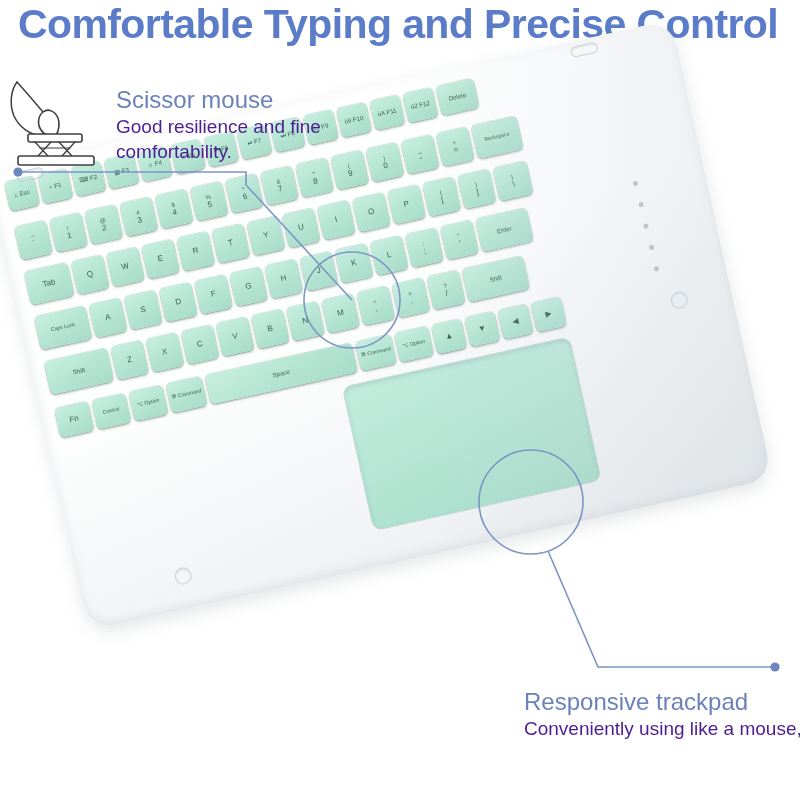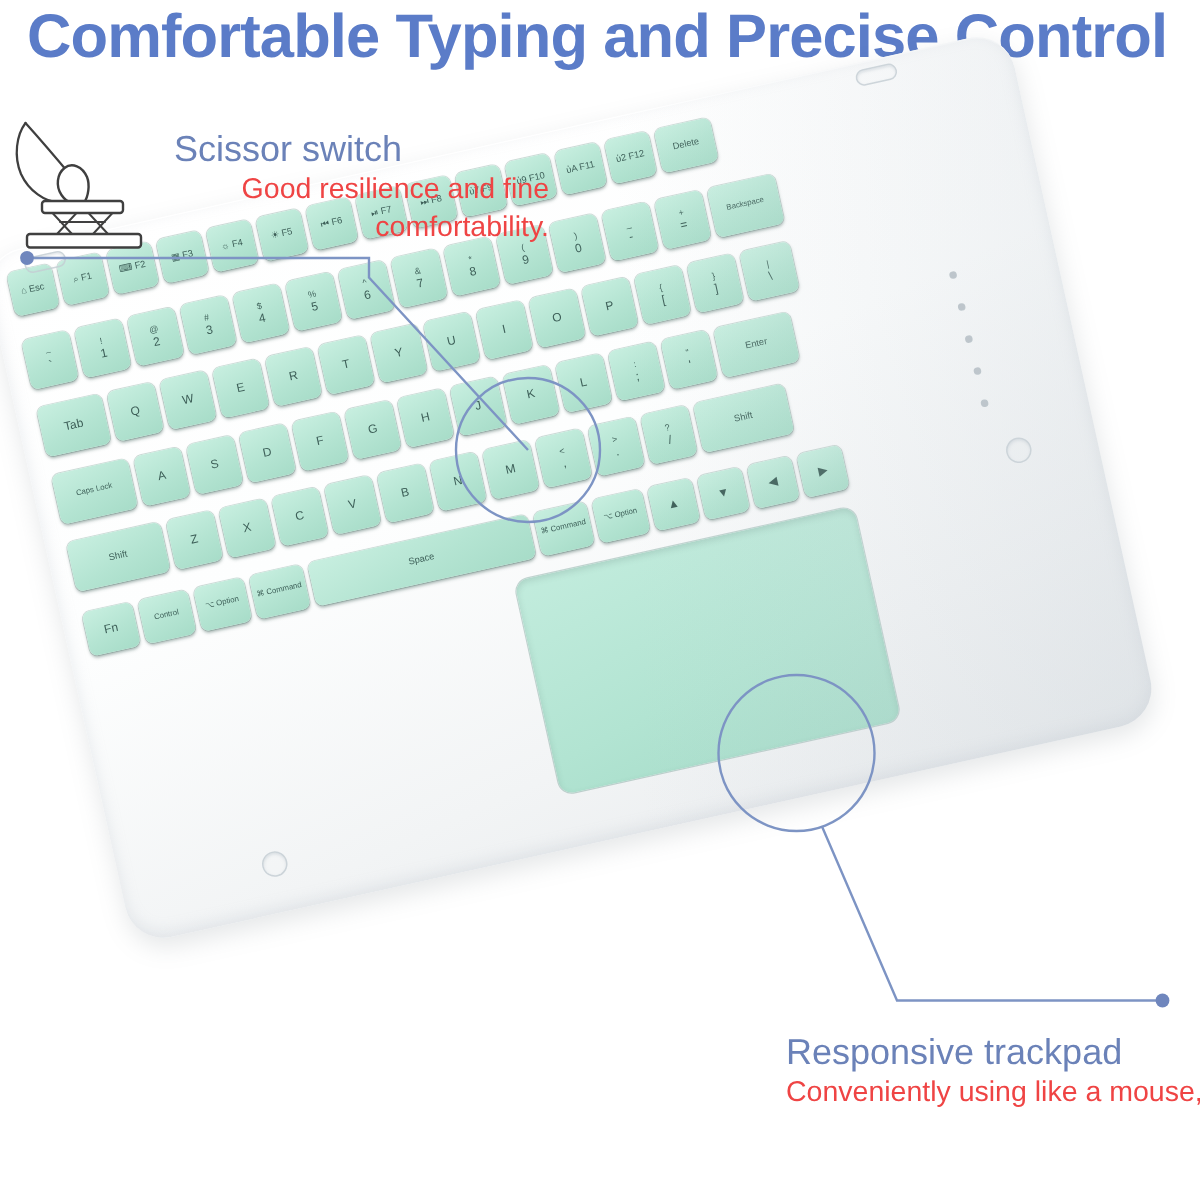--- a/index.html
+++ b/index.html
@@ -16,21 +16,21 @@
     font-size:41px;line-height:52px;font-weight:700;
     color:#5b7cc8;letter-spacing:-0.6px;white-space:nowrap;
   }
 
   
   .callout-head{
     font-size:24px;line-height:28px;font-weight:400;color:#6b82b8;
     white-space:nowrap;
   }
   .callout-body{
-    font-size:19px;line-height:25px;color:#ef4444;font-weight:400;text-align:right;
+    font-size:19px;line-height:25px;color:#4c1d95;font-weight:400;
   }
   #scissor-text{position:absolute;left:116px;top:86px;width:300px;}
   #scissor-text .callout-body{width:250px;}
   #trackpad-text{position:absolute;left:524px;top:688px;width:330px;}
   #trackpad-text .callout-body{width:330px;white-space:nowrap;}
 
   
   #scissor-icon{position:absolute;left:4px;top:78px;width:106px;height:92px;}
 
   
@@ -386,21 +386,21 @@
       <rect x="24" y="56" width="54" height="8" rx="2" fill="#ffffff"></rect>
 
       <path d="M31 64 L44 78 M47 64 L34 78 M55 64 L68 78 M71 64 L58 78" stroke-width="1.3"></path>
       <path d="M36 70 L66 70" stroke-width="1.2"></path>
 
       <rect x="14" y="78" width="76" height="9" rx="2" fill="#ffffff"></rect>
     </g>
   </svg>
 
   <div id="scissor-text">
-    <div class="callout-head">Scissor switch</div>
+    <div class="callout-head">Scissor mouse</div>
     <div class="callout-body">Good resilience and fine comfortability.</div>
   </div>
 
   <div id="trackpad-text">
     <div class="callout-head">Responsive trackpad</div>
     <div class="callout-body">Conveniently using like a mouse, navigate and control your tablet precisely.</div>
   </div>
 
   <svg id="annot" viewBox="0 0 800 800">
     <g fill="none" stroke="#7d94c4" stroke-width="1.6">

